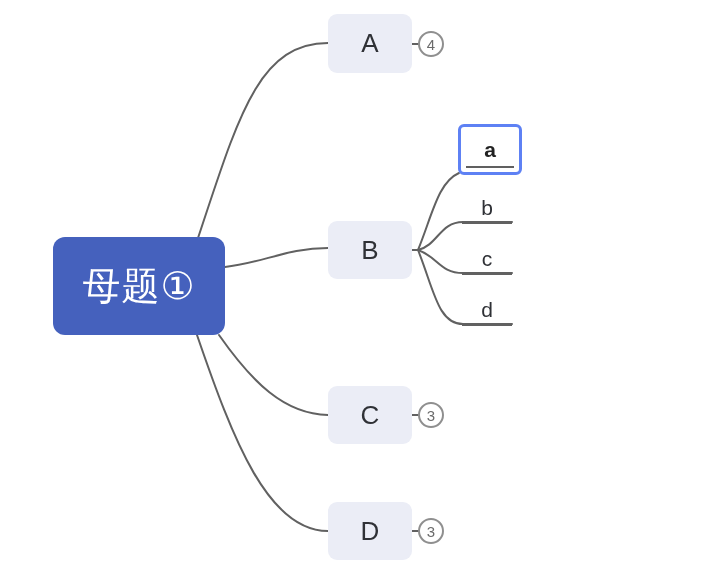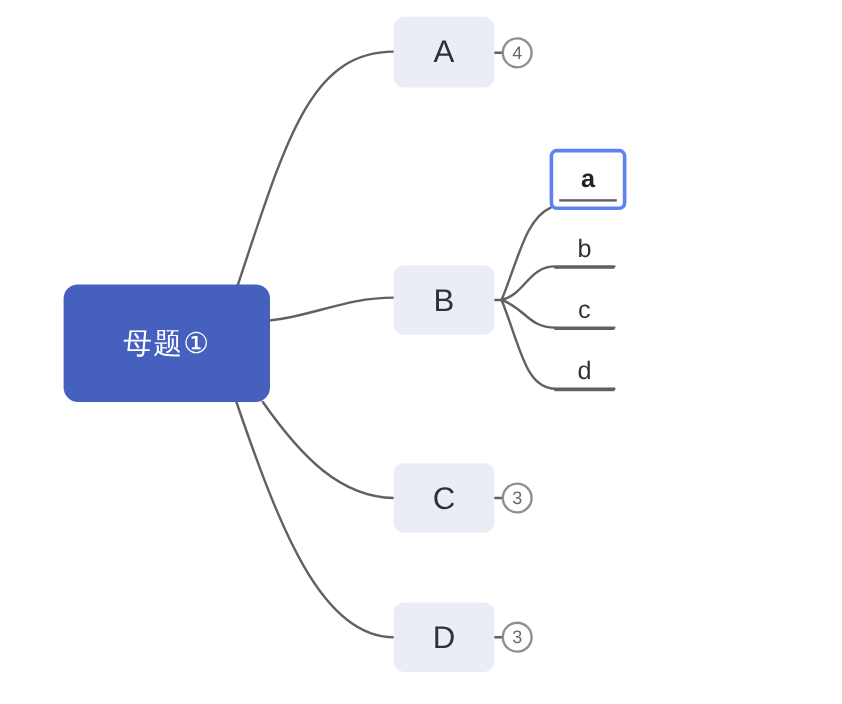--- a/index.html
+++ b/index.html
@@ -10,21 +10,21 @@
     overflow:hidden;
     font-family:"Liberation Sans","DejaVu Sans",sans-serif;
   }
   .links{position:absolute;left:0;top:0;width:702px;height:587px;}
   .links path{fill:none;stroke:#616161;stroke-width:2;stroke-linecap:round;}
 
   .root-node{
     position:absolute;left:53px;top:237px;width:172px;height:98px;
     background:#4561bd;border-radius:12px;
     display:flex;align-items:center;justify-content:center;
-    color:#ffffff;font-size:24px;letter-spacing:1px;
+    color:#ffffff;font-size:38px;letter-spacing:1px;
     cursor:default;user-select:none;
   }
   .topic{
     position:absolute;width:84px;height:58px;left:328px;
     background:#ebedf6;border-radius:9px;
     display:flex;align-items:center;justify-content:center;
     color:#2f3136;font-size:26px;
     cursor:default;user-select:none;
   }
   .topic-a{top:14px;height:59px;}

